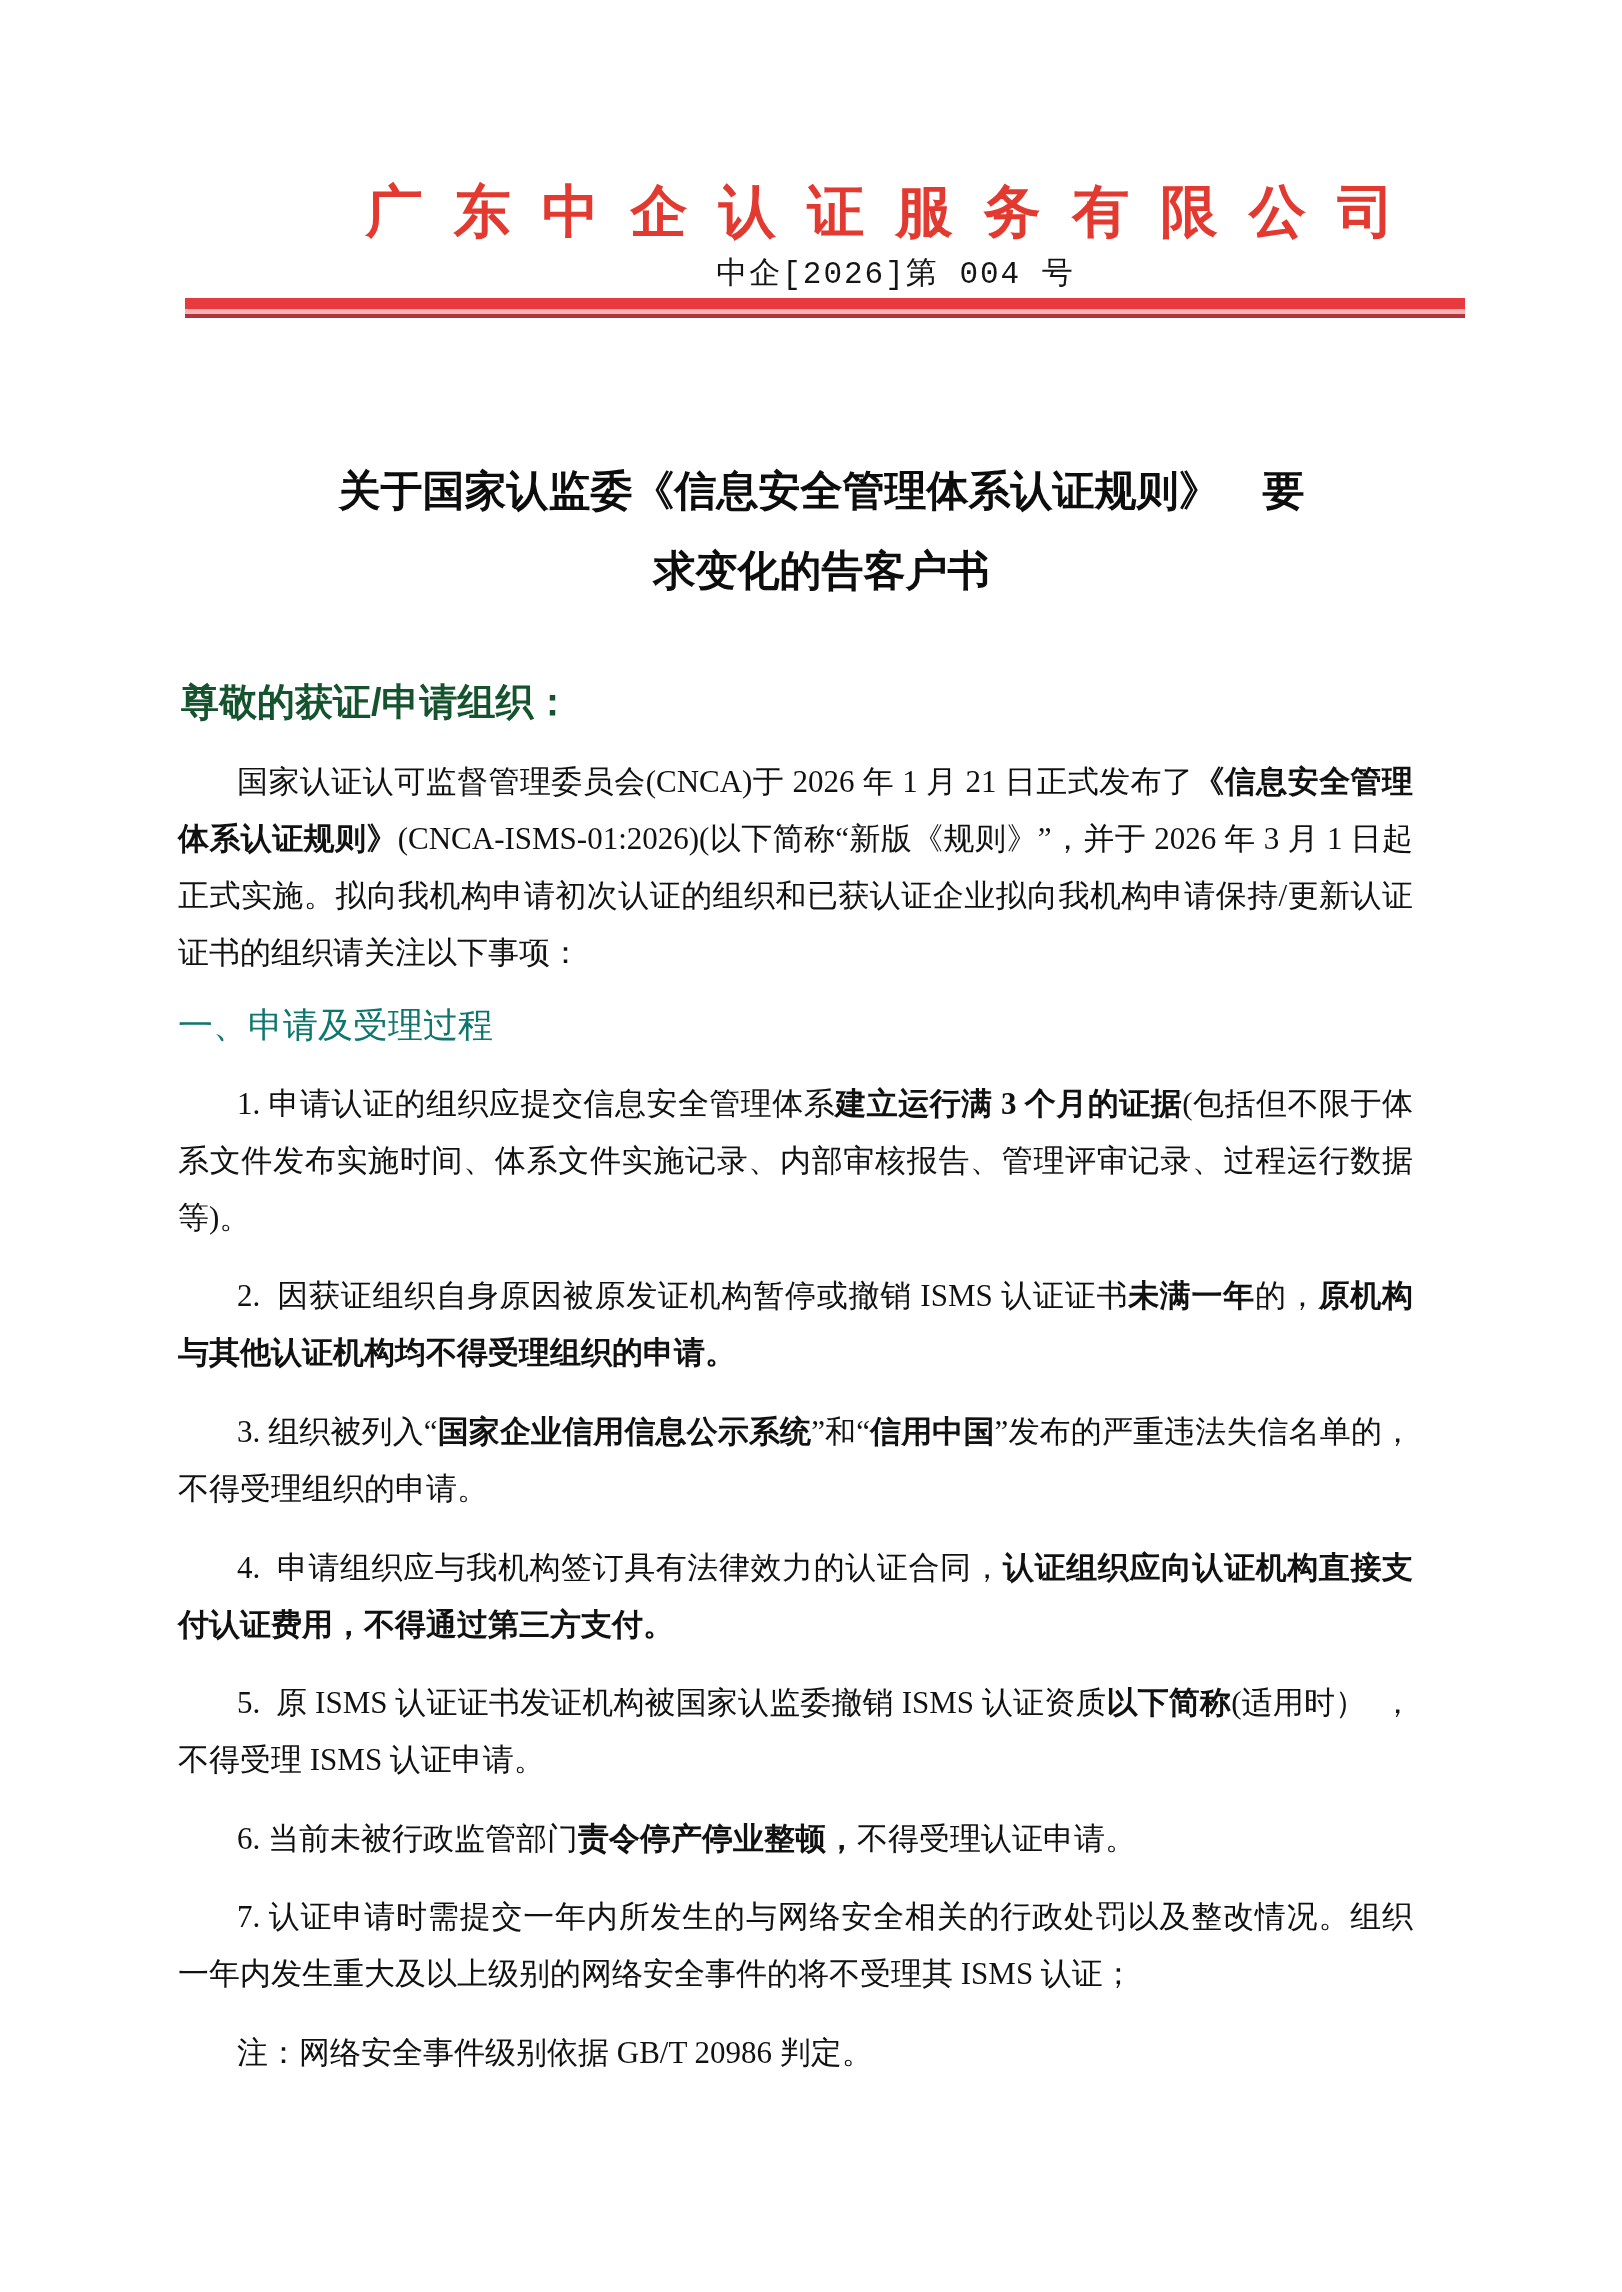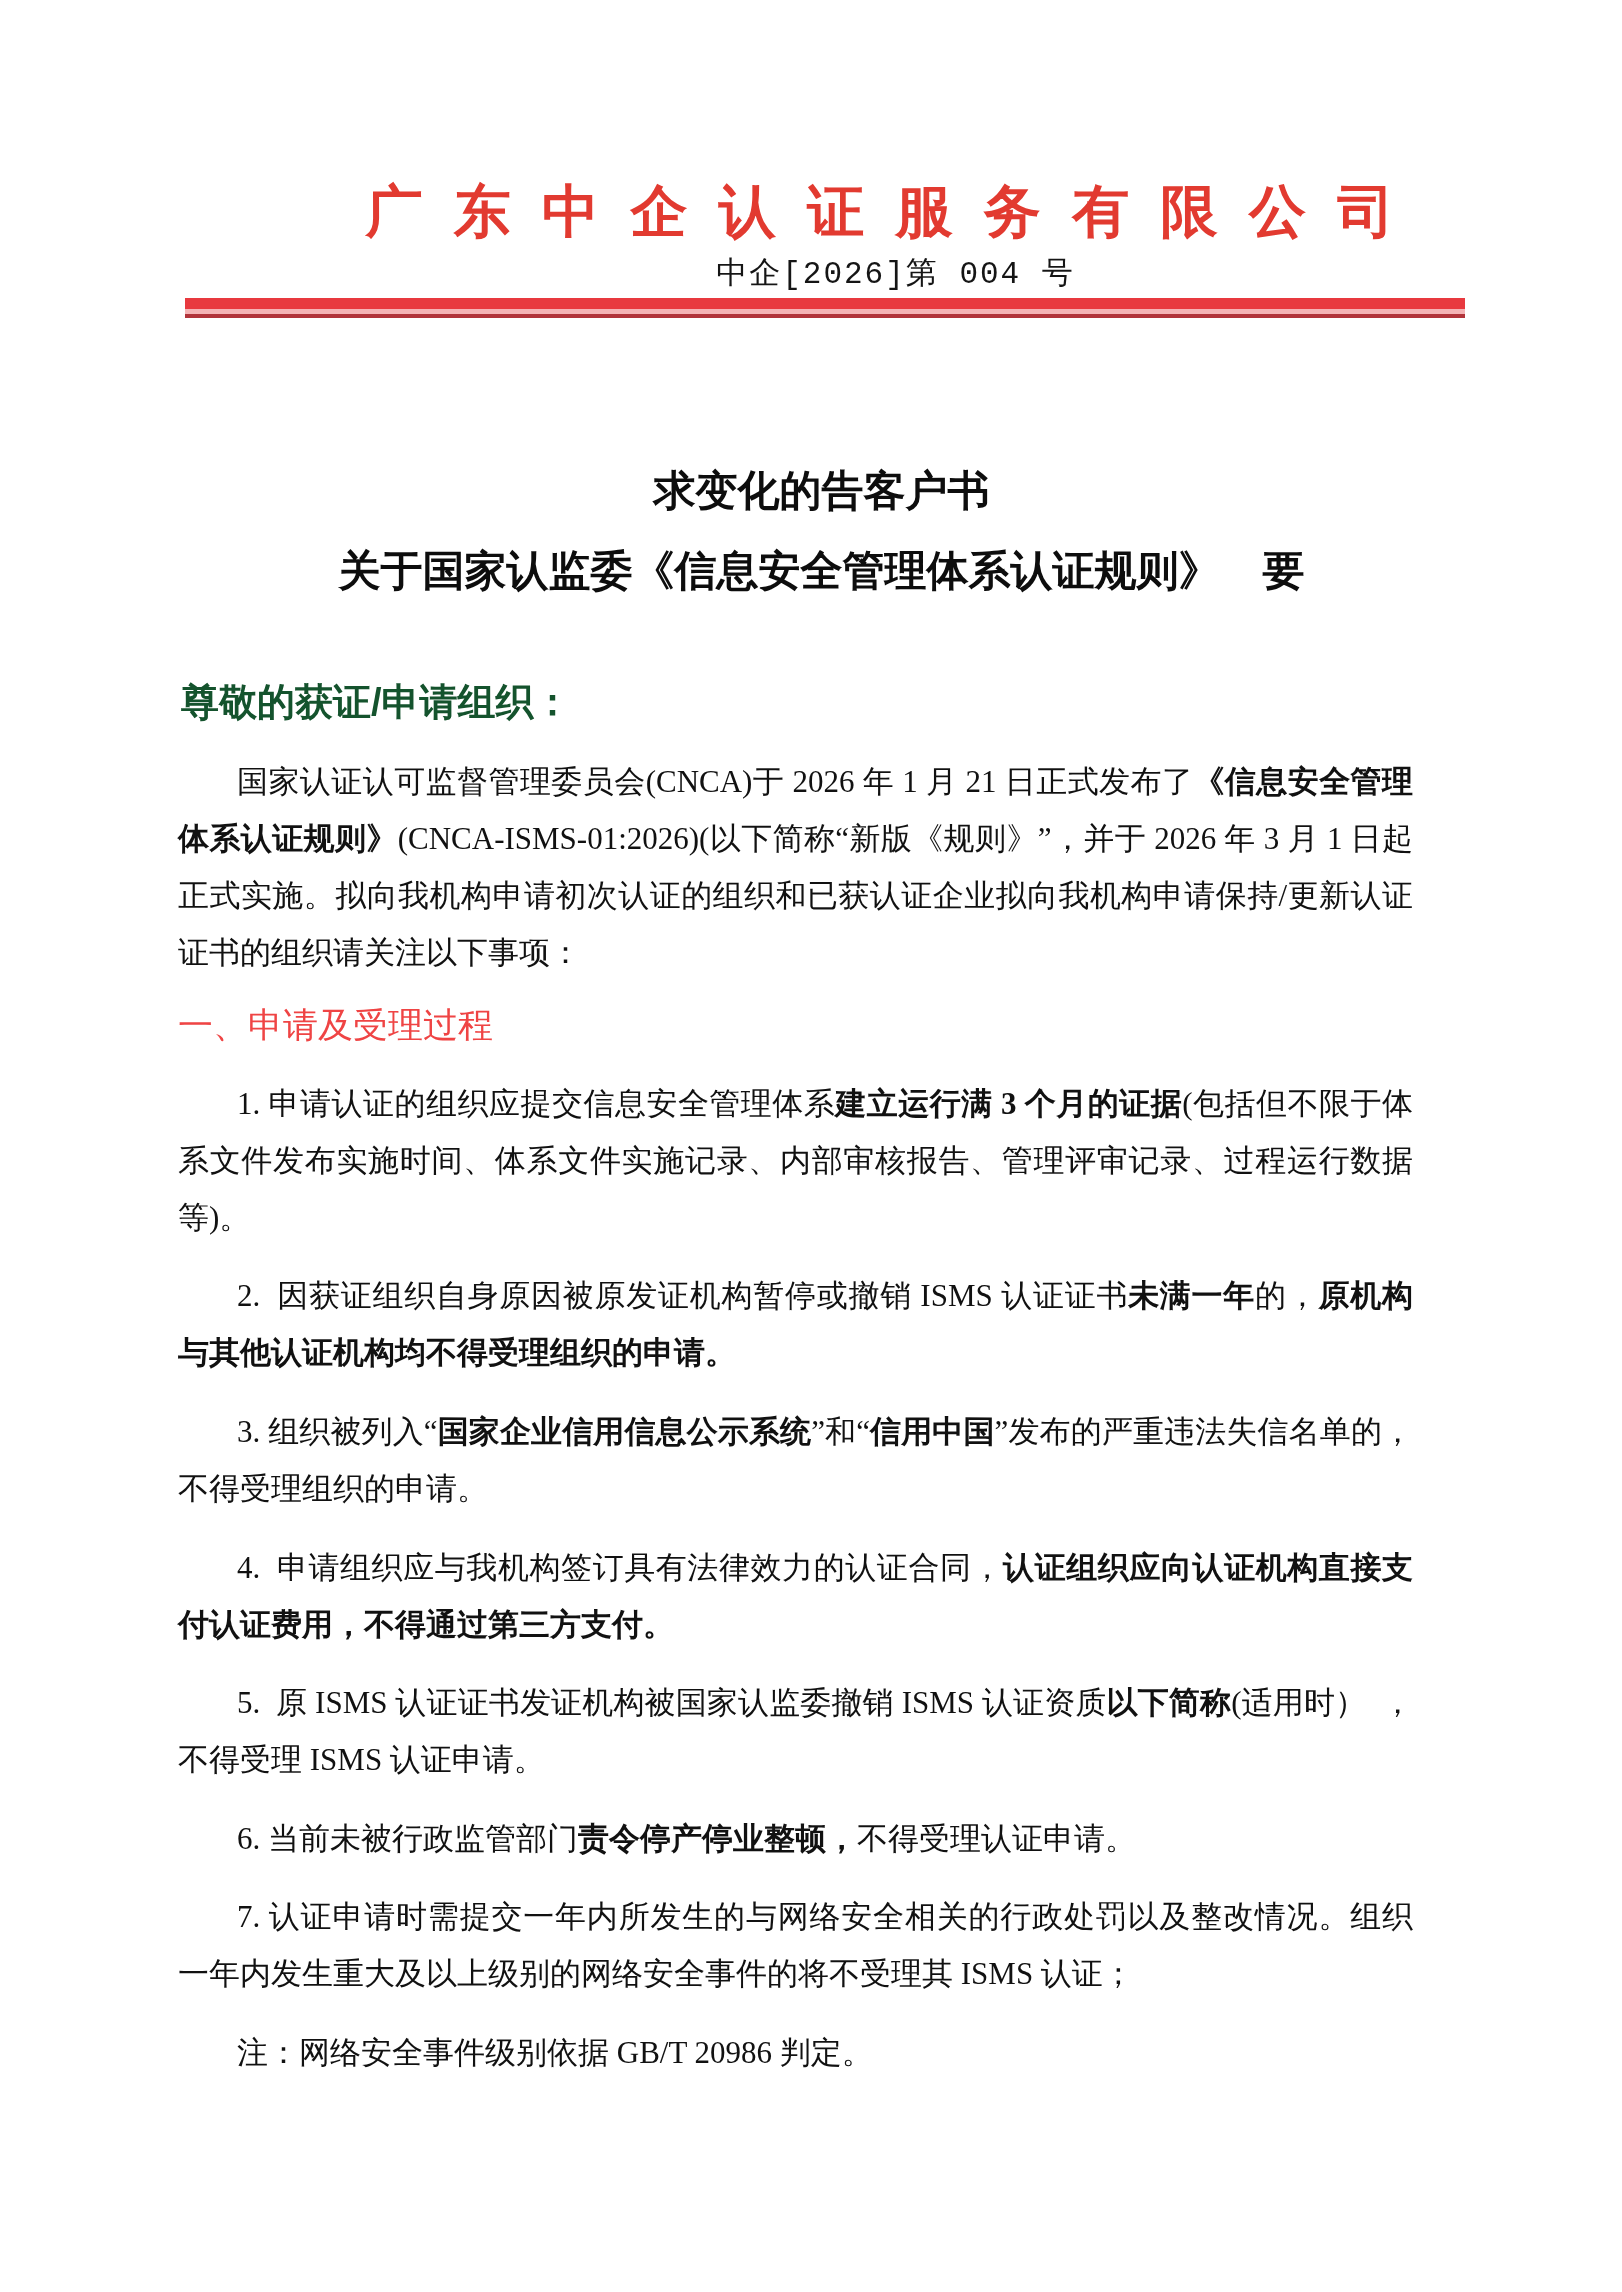--- a/index.html
+++ b/index.html
@@ -77,42 +77,42 @@
     text-indent:59px;
     white-space:pre-wrap;
   }
   .sec-heading{
     margin:15.7px 0 0 0;
     font-family:"Liberation Sans","DejaVu Sans",sans-serif;
     font-weight:700;
     font-size:35px;
     line-height:57px;
     text-indent:0;
-    color:#ef4444;
+    color:#0f766e;
   }
   .run{font-weight:400;}
   .run.bold{font-weight:700;}
 </style>
 </head>
 <body>
 
 <div class="header-block">
   <div class="company-name">广东中企认证服务有限公司</div>
   <div class="doc-number">中企[2026]第 004 号</div>
 </div>
 
 <div class="rule">
   <div class="rule-top"></div>
   <div class="rule-mid"></div>
   <div class="rule-bot"></div>
 </div>
 
 <div class="title-block">
+  <div>关于国家认监委《信息安全管理体系认证规则》　要</div>
   <div>求变化的告客户书</div>
-  <div>关于国家认监委《信息安全管理体系认证规则》　要</div>
 </div>
 
 <div class="greeting">尊敬的获证/申请组织：</div>
 
 <div class="doc-body">
     <div class="para"><span class="run">国家认证认可监督管理委员会(CNCA)于 2026 年 1 月 21 日正式发布了</span><span class="run bold">《信息安全管理体系认证规则》</span><span class="run">(CNCA-ISMS-01:2026)(以下简称“新版《规则》”，并于 2026 年 3 月 1 日起正式实施。拟向我机构申请初次认证的组织和已获认证企业拟向我机构申请保持/更新认证证书的组织请关注以下事项：</span></div>
     <div class="sec-heading"><span class="run">一、申请及受理过程</span></div>
     <div class="para"><span class="run">1. 申请认证的组织应提交信息安全管理体系</span><span class="run bold">建立运行满 3 个月的证据</span><span class="run">(包括但不限于体系文件发布实施时间、体系文件实施记录、内部审核报告、管理评审记录、过程运行数据等)。</span></div>
     <div class="para"><span class="run">2.  因获证组织自身原因被原发证机构暂停或撤销 ISMS 认证证书</span><span class="run bold">未满一年</span><span class="run">的，</span><span class="run bold">原机构与其他认证机构均不得受理组织的申请。</span></div>
     <div class="para"><span class="run">3. 组织被列入“</span><span class="run bold">国家企业信用信息公示系统</span><span class="run">”和“</span><span class="run bold">信用中国</span><span class="run">”发布的严重违法失信名单的，不得受理组织的申请。</span></div>

